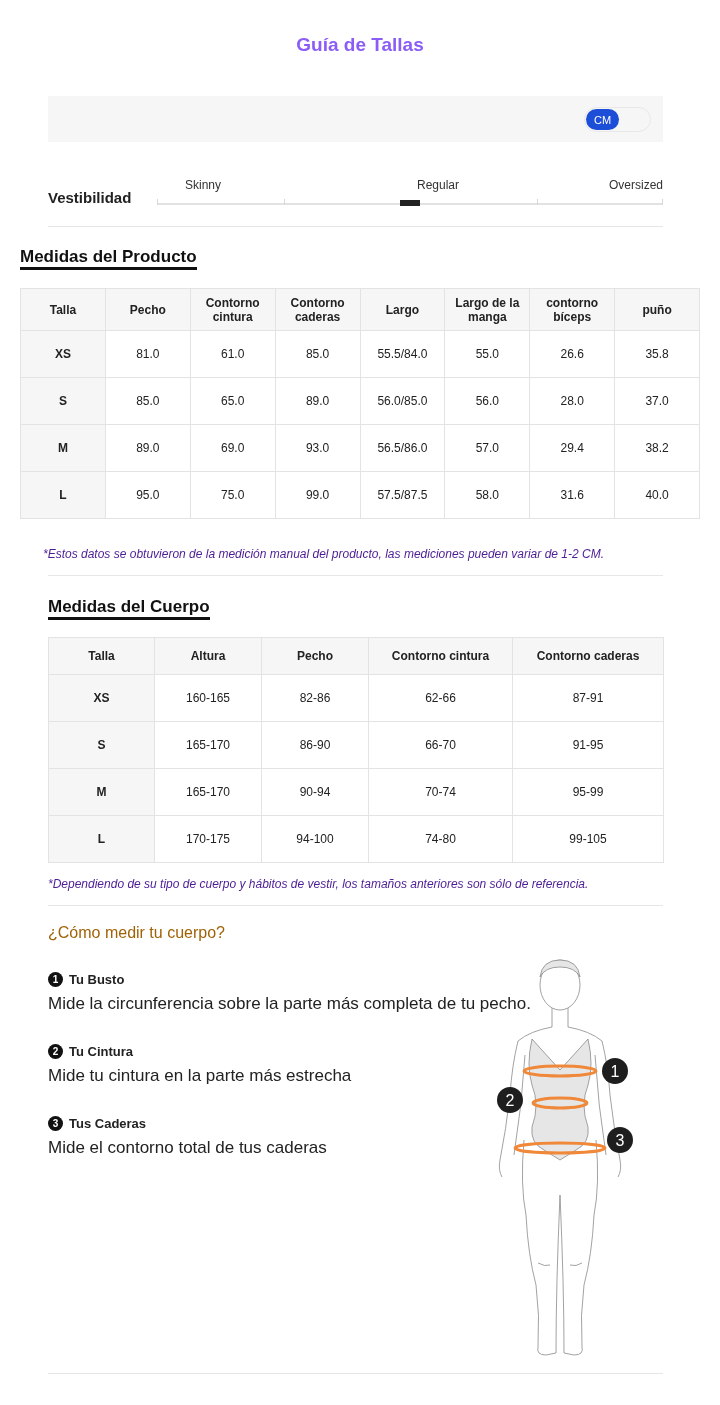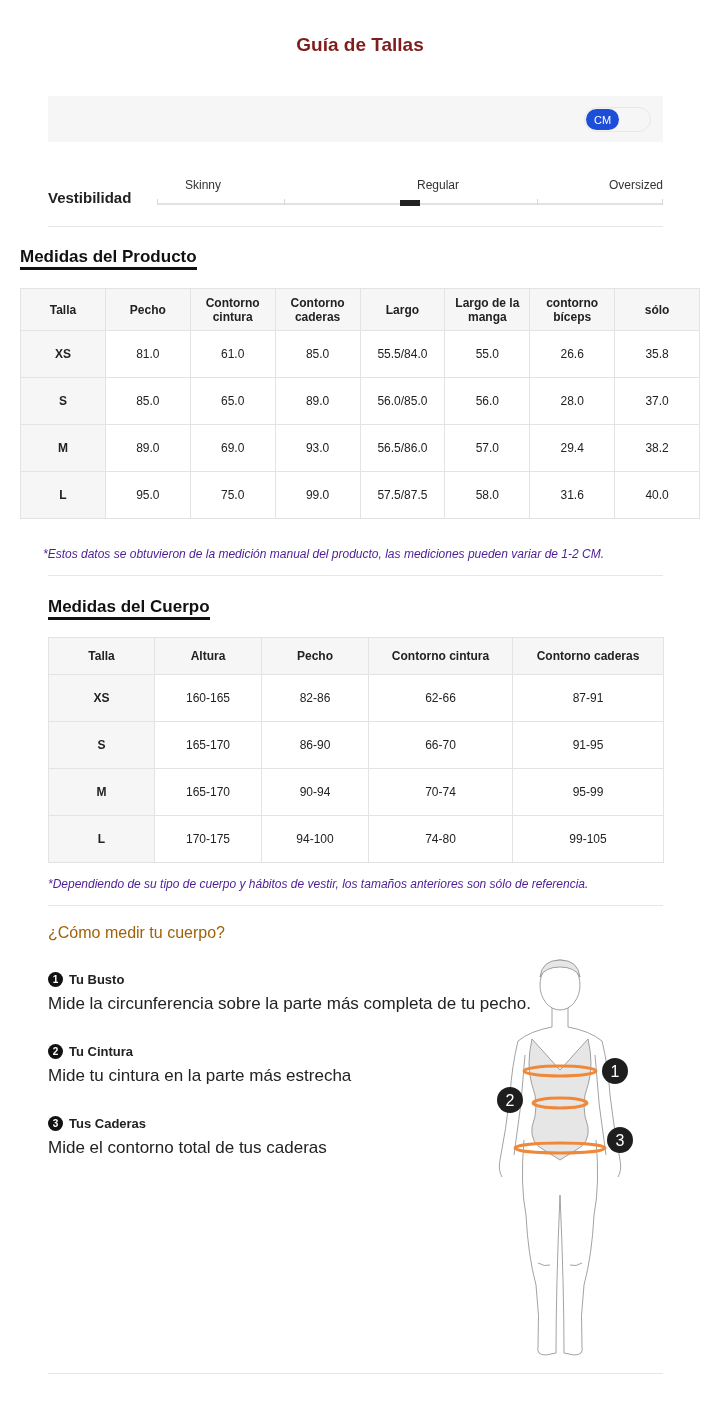--- a/index.html
+++ b/index.html
@@ -1,20 +1,20 @@
 <!DOCTYPE html>
 <html><head>
 <meta charset="utf-8">
 <style>
   * { box-sizing: border-box; margin: 0; padding: 0; }
   html, body { width: 720px; height: 1405px; background: #ffffff; overflow: hidden; }
   body { position: relative; font-family: "Liberation Sans", sans-serif; color: #222; }
 
   .title { position: absolute; top: 34px; left: 0; width: 720px; text-align: center;
-    font-size: 19px; font-weight: bold; color: #7f1d1d; }
+    font-size: 19px; font-weight: bold; color: #8b5cf6; }
 
   .unit-bar { position: absolute; top: 96px; left: 48px; width: 615px; height: 46px; background: #f6f6f6; }
   .unit-toggle { position: absolute; top: 11px; right: 12px; width: 67px; height: 25px;
     border: 1px solid #e8e8e8; border-radius: 13px; background: #f6f6f6; }
   .unit-pill { position: absolute; top: 1px; left: 1px; height: 21px; width: 33px;
     background: #1d4ed8; color: #fff; border-radius: 11px; font-size: 11px; font-weight: normal;
     display: flex; align-items: center; justify-content: center; }
 
   .fit-label { position: absolute; top: 189px; left: 48px; font-size: 15px; font-weight: bold; color: #222; }
   .fit-scale-label { position: absolute; top: 178px; font-size: 12px; color: #333; margin-left: 28px; }
@@ -82,21 +82,21 @@
 <table class="grid" id="product-table">
   <thead>
     <tr>
       <th>Talla</th>
       <th>Pecho</th>
       <th>Contorno cintura</th>
       <th>Contorno caderas</th>
       <th>Largo</th>
       <th>Largo de la manga</th>
       <th>contorno bíceps</th>
-      <th>sólo</th>
+      <th>puño</th>
     </tr>
   </thead>
   <tbody>
     <tr>
       <td class="size">XS</td>
       <td>81.0</td>
       <td>61.0</td>
       <td>85.0</td>
       <td>55.5/84.0</td>
       <td>55.0</td>

